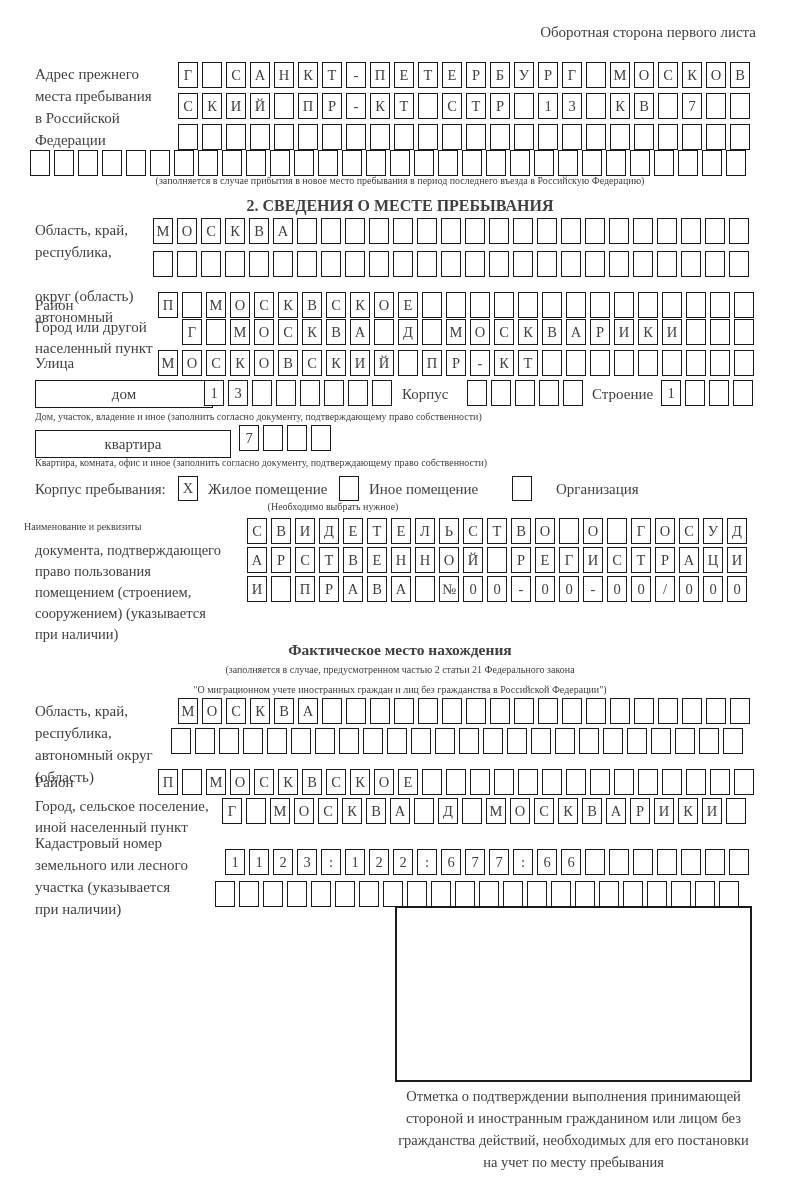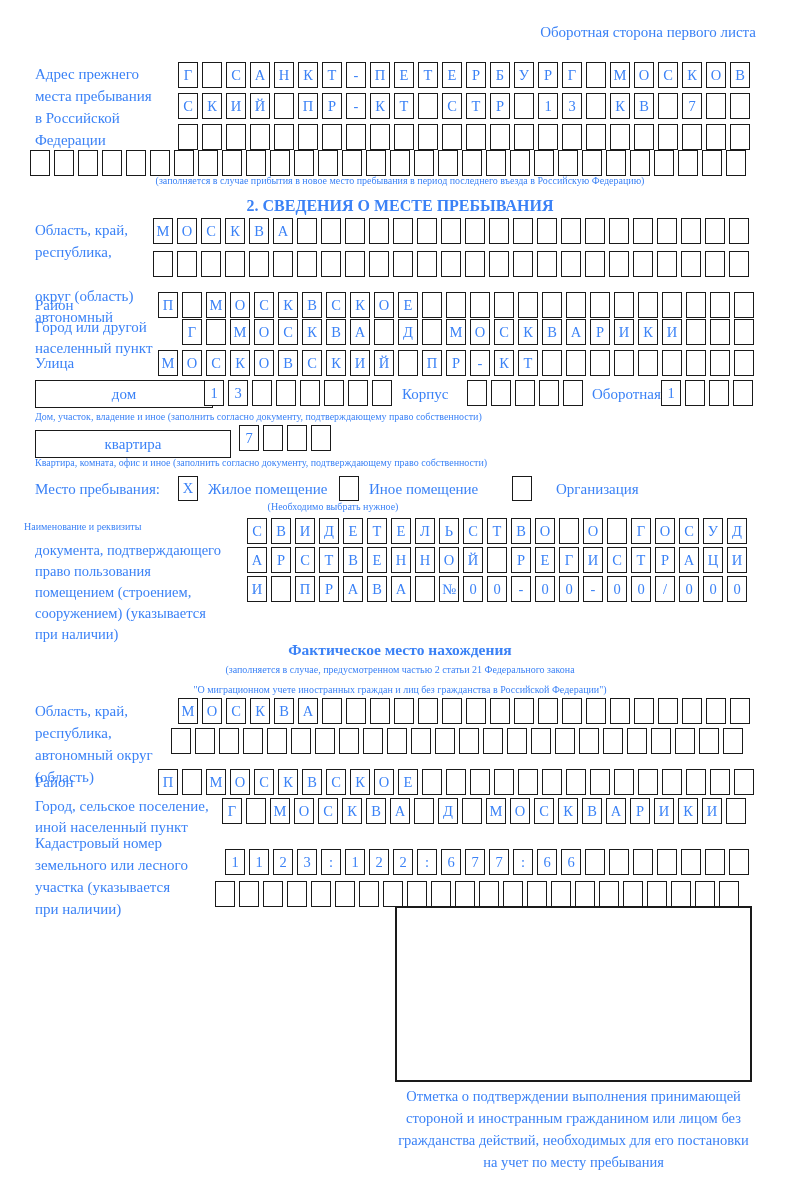--- a/index.html
+++ b/index.html
@@ -1,17 +1,17 @@
 <!DOCTYPE html>
 <html><head>
 <meta charset="utf-8">
 <style>
   html,body{margin:0;padding:0;background:#ffffff;}
   #page{position:relative;width:800px;height:1180px;background:#ffffff;
-        font-family:"Liberation Serif","DejaVu Serif",serif;color:#3b82f6;overflow:hidden;}
+        font-family:"Liberation Serif","DejaVu Serif",serif;color:#404040;overflow:hidden;}
   .abs{position:absolute;}
   .lbl{font-size:15px;line-height:20px;white-space:nowrap;}
   .small{font-size:10px;white-space:nowrap;}
   .title{font-size:16px;font-weight:bold;white-space:nowrap;}
   .cellrow{position:absolute;display:flex;gap:4px;}
   .cell{width:20px;height:26px;border:1.6px solid #1a1a1a;box-sizing:border-box;
         display:flex;align-items:center;justify-content:center;
         font-size:14.5px;line-height:1;background:#fff;}
   .checkbox{width:20px;height:25px;border:1.6px solid #1a1a1a;box-sizing:border-box;
         display:flex;align-items:center;justify-content:center;font-size:14.5px;background:#fff;}
@@ -303,39 +303,39 @@
       <div class="cell"></div>
     </div>
   <div class="abs lbl" style="left:402px;top:384px;">Корпус</div>
   <div class="cellrow" style="left:467px;top:380px;">
       <div class="cell"></div>
       <div class="cell"></div>
       <div class="cell"></div>
       <div class="cell"></div>
       <div class="cell"></div>
     </div>
-  <div class="abs lbl" style="left:592px;top:384px;">Оборотная</div>
+  <div class="abs lbl" style="left:592px;top:384px;">Строение</div>
   <div class="cellrow" style="left:661px;top:380px;">
       <div class="cell">1</div>
       <div class="cell"></div>
       <div class="cell"></div>
       <div class="cell"></div>
     </div>
   <div class="abs small" style="left:35px;top:411px;">Дом, участок, владение и иное (заполнить согласно документу, подтверждающему право собственности)</div>
 
   <div class="labelbox abs" style="left:35px;top:430px;width:196px;">квартира</div>
   <div class="cellrow" style="left:239px;top:425px;">
       <div class="cell">7</div>
       <div class="cell"></div>
       <div class="cell"></div>
       <div class="cell"></div>
     </div>
   <div class="abs small" style="left:35px;top:457px;">Квартира, комната, офис и иное (заполнить согласно документу, подтверждающему право собственности)</div>
 
-  <div class="abs lbl" style="left:35px;top:479px;">Место пребывания:</div>
+  <div class="abs lbl" style="left:35px;top:479px;">Корпус пребывания:</div>
   <div class="checkbox abs" style="left:178px;top:476px;">X</div>
   <div class="abs lbl" style="left:208px;top:479px;">Жилое помещение</div>
   <div class="checkbox abs" style="left:339px;top:476px;"></div>
   <div class="abs lbl" style="left:369px;top:479px;">Иное помещение</div>
   <div class="checkbox abs" style="left:512px;top:476px;"></div>
   <div class="abs lbl" style="left:556px;top:479px;">Организация</div>
   <div class="abs small center" style="left:0;top:501px;width:666px;">(Необходимо выбрать нужное)</div>
 
   <div class="abs" style="left:24px;top:521px;font-size:10px;">Наименование и реквизиты</div>
   <div class="abs" style="left:35px;top:542px;font-size:14.5px;">документа, подтверждающего</div>

